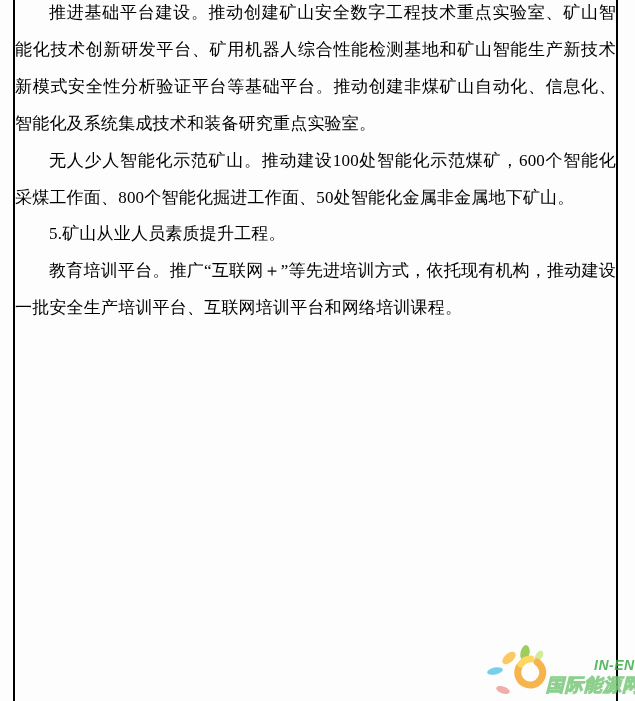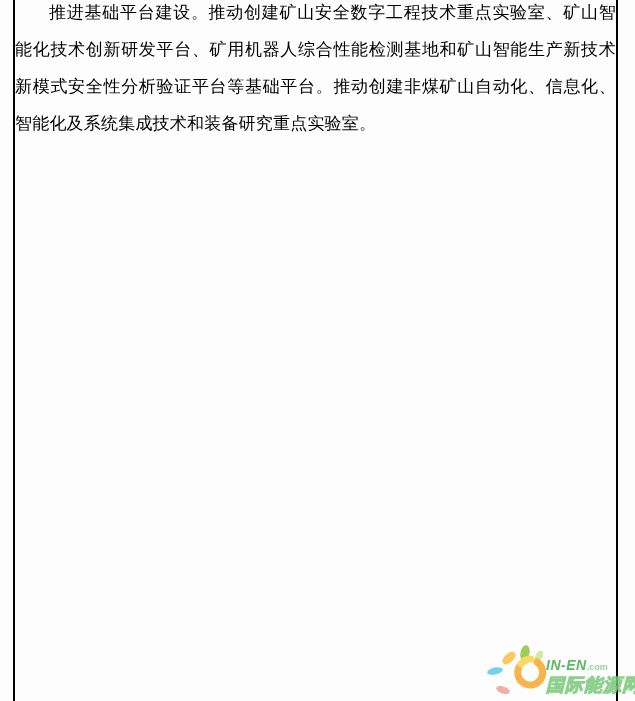--- a/index.html
+++ b/index.html
@@ -48,20 +48,21 @@
     margin-left: -2px;
     padding-top: 13px;
     white-space: nowrap;
   }
   .wm-line1 { line-height: 14px; }
   .wm-inen {
     font-family: "Liberation Sans", "DejaVu Sans", sans-serif;
     font-weight: bold; font-style: italic;
     font-size: 14px; color: #3fae49;
     letter-spacing: 0.5px;
+    margin-left: 48px;
   }
   .wm-com {
     font-family: "Liberation Sans", "DejaVu Sans", sans-serif;
     font-weight: bold; 
     font-size: 9px; color: #8bc98a;
   }
   .wm-line2 {
     margin-top: 2px;
     font-size: 18px; font-weight: bold; font-style: italic;
     line-height: 19px;
@@ -73,20 +74,23 @@
 </head>
 <body>
 
 <div class="page">
 
   <div class="vline vline-left"></div>
   <div class="vline vline-right"></div>
 
   <div class="text-flow">
       <p class="para">推进基础平台建设。推动创建矿山安全数字工程技术重点实验室、矿山智能化技术创新研发平台、矿用机器人综合性能检测基地和矿山智能生产新技术新模式安全性分析验证平台等基础平台。推动创建非煤矿山自动化、信息化、智能化及系统集成技术和装备研究重点实验室。</p>
+      <p class="para">无人少人智能化示范矿山。推动建设100处智能化示范煤矿，600个智能化采煤工作面、800个智能化掘进工作面、50处智能化金属非金属地下矿山。</p>
+      <p class="para">5.矿山从业人员素质提升工程。</p>
+      <p class="para">教育培训平台。推广“互联网＋”等先进培训方式，依托现有机构，推动建设一批安全生产培训平台、互联网培训平台和网络培训课程。</p>
     </div>
 
   <div class="watermark">
     <svg class="wm-icon" width="62" height="56" viewBox="0 0 62 56">
       <ellipse cx="9" cy="26" rx="8" ry="3.5" transform="rotate(-12 9 26)" fill="#5fc8e8"></ellipse>
       <ellipse cx="17" cy="45" rx="7" ry="3.5" transform="rotate(18 17 45)" fill="#f2a09a"></ellipse>
       <ellipse cx="23" cy="13" rx="8" ry="4.5" transform="rotate(-42 23 13)" fill="#fbbf4a"></ellipse>
       <ellipse cx="39" cy="8" rx="4.5" ry="8" transform="rotate(12 39 8)" fill="#8dc63f"></ellipse>
       <ellipse cx="53" cy="11" rx="3.5" ry="6" transform="rotate(32 53 11)" fill="#cde78a"></ellipse>
       <path d="M 33 22 A 12.5 12.5 0 1 0 51 17" fill="none" stroke-width="7" stroke-linecap="round" stroke="#f7a82f"></path>

